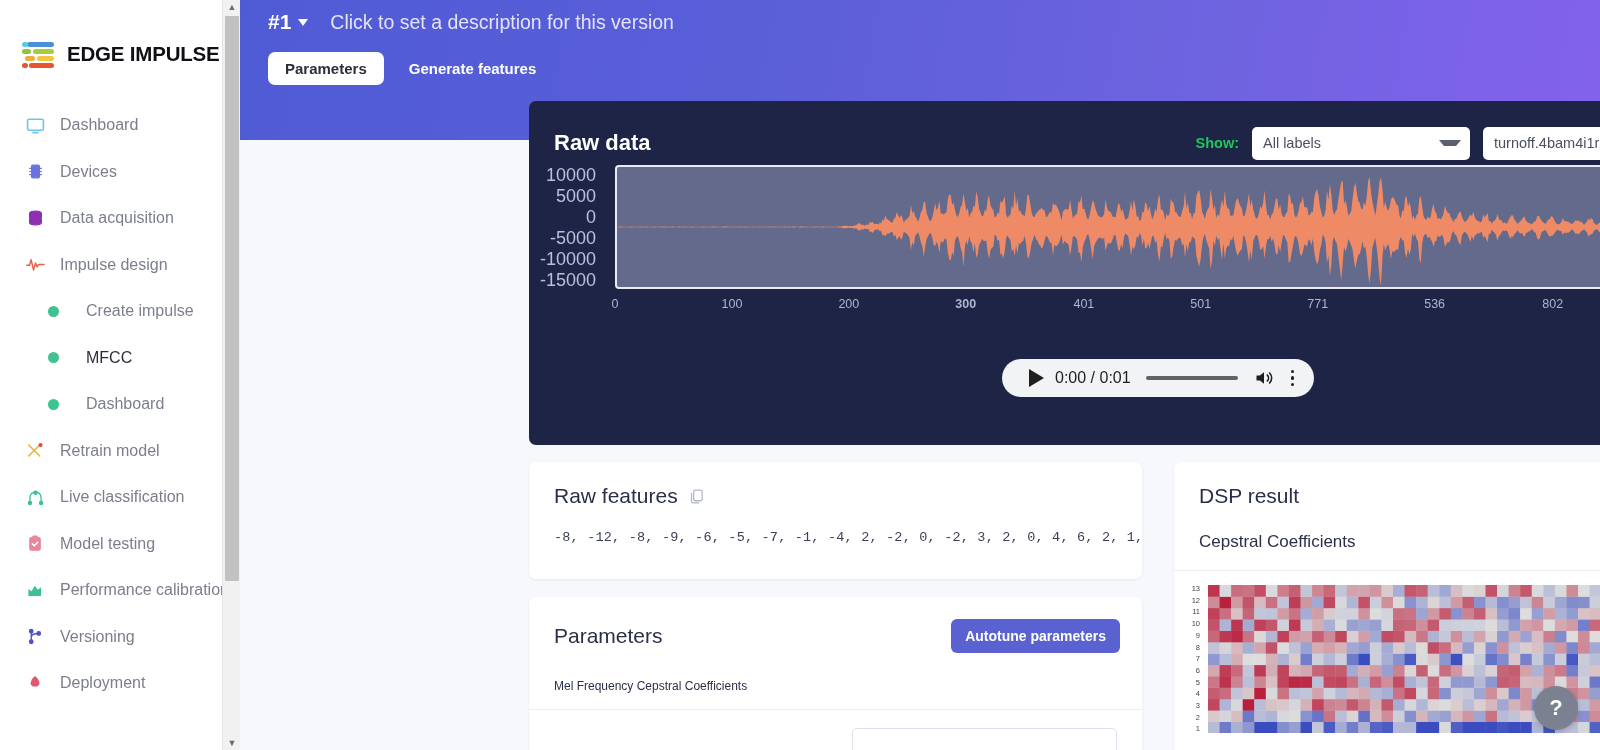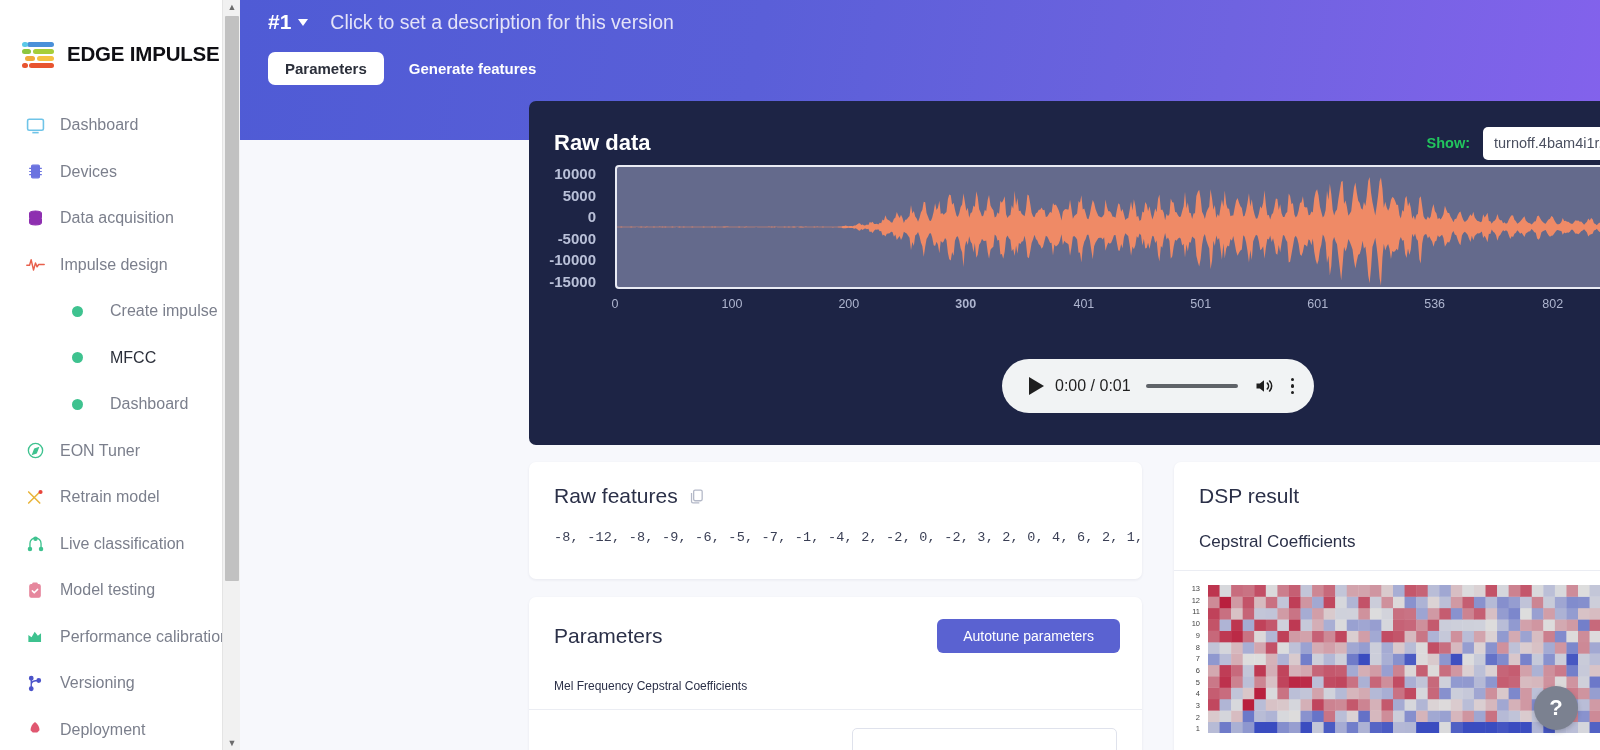--- a/index.html
+++ b/index.html
@@ -50,21 +50,21 @@
     color: #7b7f8c;
     font-size: 16px;
   }
   .nav-item .ico {
     width: 26px; flex: 0 0 26px; height: 22px;
     display: flex; align-items: center; justify-content: center;
     margin-right: 12px;
   }
   .nav-item .lbl { white-space: nowrap; }
   .nav-sub {
-    padding-left: 72px;
+    padding-left: 48px;
     height: 46.5px;
     display: flex; align-items: center;
     cursor: pointer; font-size: 16px; color: #7b7f8c;
   }
   .nav-sub .dot {
     width: 11px; height: 11px; border-radius: 50%;
     background: #3ec28f; flex: 0 0 11px; margin-right: 27px;
   }
   .nav-sub.active .lbl { color: #2b2f3a; }
 
@@ -151,41 +151,40 @@
   .select-labels { width: 218px; }
   .select-sample { width: 280px; }
 
   .chart-area { position: relative; height: 170px; margin-top: 2px; }
   .y-ticks {
     position: absolute; left: 0; top: 0; width: 76px; height: 124px;
     display: flex; flex-direction: column; justify-content: space-between;
     padding-top: 1px;
   }
   .y-ticks span {
-    color: #b9c0d8; font-size: 15px; text-align: right; padding-right: 9px;
+    color: #b9c0d8; font-size: 18px; text-align: right; padding-right: 9px;
     line-height: 1;
-    font-weight: bold;
   }
   .plot {
     position: absolute; left: 86px; top: 0; right: 30px; height: 124px;
     background: #646a8c; border: 2px solid #e9ebf4; border-radius: 4px;
     overflow: hidden;
   }
   .plot svg { display: block; width: 100%; height: 100%; }
   .x-ticks {
     position: absolute; left: 86px; top: 132px; right: 30px; height: 18px;
   }
   .x-ticks span {
     position: absolute; top: 0; transform: translateX(-50%);
     color: #aeb5cf; font-size: 12.5px;
   }
 
   .audio-player {
     position: absolute; left: 473px; top: 258px;
-    width: 312px; height: 54px; border-radius: 27px;
+    width: 312px; height: 38px; border-radius: 27px;
     background: #f1f3f4;
     display: flex; align-items: center; padding: 12px 18px; gap: 11px;
   }
   .ap-play {
     width: 0; height: 0; margin-left: 9px;
     border-top: 9px solid transparent;
     border-bottom: 9px solid transparent;
     border-left: 15px solid #1f1f1f;
     cursor: pointer;
   }
@@ -219,22 +218,22 @@
     padding: 22px 25px 0 25px;
     font-family: "Liberation Mono", monospace;
     font-size: 13.5px; color: #3a3f55; letter-spacing: 0.2px;
     white-space: nowrap; overflow: hidden;
   }
   .params-head {
     display: flex; align-items: center; padding: 22px 22px 0 25px;
   }
   .autotune-btn {
     margin-left: auto;
-    background: #5a62d1; color: #ffffff; font-size: 14px; font-weight: normal;
-    border: none; border-radius: 6px; padding: 9px 26px; cursor: pointer;
+    background: #5a62d1; color: #ffffff; font-size: 14px; font-weight: bold;
+    border: none; border-radius: 6px; padding: 9px 14px; cursor: pointer;
     font-family: "Liberation Sans", sans-serif;
   }
   .params-sub {
     padding: 26px 25px 0 25px; font-size: 12px; color: #2b3048;
   }
   .params-divider {
     margin-top: 16px; border-top: 1px solid #ebedf3;
   }
   .params-row { padding: 18px 25px 0 25px; display: flex; align-items: center; }
   .params-row-input {
@@ -334,29 +333,20 @@
       </div>
       <div class="nav-sub active">
         <span class="dot"></span>
         <span class="lbl">MFCC</span>
       </div>
       <div class="nav-sub">
         <span class="dot"></span>
         <span class="lbl">Dashboard</span>
       </div>
 
-      <div class="nav-item">
-        <span class="ico">
-          <svg width="19" height="19" viewBox="0 0 24 24" fill="none" stroke="#3ec28f" stroke-width="1.7">
-            <circle cx="12" cy="12" r="9"></circle>
-              <path d="M15.5 8.5l-2.5 6.5-4.5 1.5 2.5-6.5z" fill="#3ec28f"></path>
-          </svg>
-        </span>
-        <span class="lbl">EON Tuner</span>
-      </div>
 
       <div class="nav-item">
         <span class="ico">
           <svg width="20" height="19" viewBox="0 0 24 24" fill="none" stroke="#e9b53c" stroke-width="2" stroke-linecap="round">
             <path d="M4 5l14 14M18 5L4 19"></path>
             <circle cx="19" cy="5" r="2.6" fill="#e8453c" stroke="none"></circle>
           </svg>
         </span>
         <span class="lbl">Retrain model</span>
       </div>
@@ -437,20 +427,24 @@
         <div class="tab active">Parameters</div>
         <div class="tab">Generate features</div>
       </div>
     </div>
 
     <div class="rawdata-card">
       <div class="rawdata-head">
         <div class="rawdata-title">Raw data</div>
         <div class="rawdata-controls">
           <span class="show-label">Show:</span>
+          <div class="select select-labels">
+            <span class="v">All labels</span>
+            <span class="chev"></span>
+          </div>
           <div class="select select-sample">
             <span class="v">turnoff.4bam4i1r.s10 (turnoff)</span>
 
           </div>
         </div>
       </div>
 
       <div class="chart-area">
         <div class="y-ticks">
           <span>10000</span>
@@ -467,21 +461,21 @@
             </svg>
         </div>
 
         <div class="x-ticks" id="x-ticks">
             <span style="left: 0%;">0</span>
             <span style="left: 10.2564%;">100</span>
             <span style="left: 20.5128%;">200</span>
             <span style="left: 30.7692%; font-weight: bold;">300</span>
             <span style="left: 41.1282%;">401</span>
             <span style="left: 51.3846%;">501</span>
-            <span style="left: 61.641%;">601</span>
+            <span style="left: 61.641%;">771</span>
             <span style="left: 71.8974%;">536</span>
             <span style="left: 82.2564%;">802</span>
           </div>
 
       </div>
 
       <div class="audio-player">
         <span class="ap-play"></span>
         <span class="ap-time">0:00 / 0:01</span>
         <span class="ap-bar"></span>

